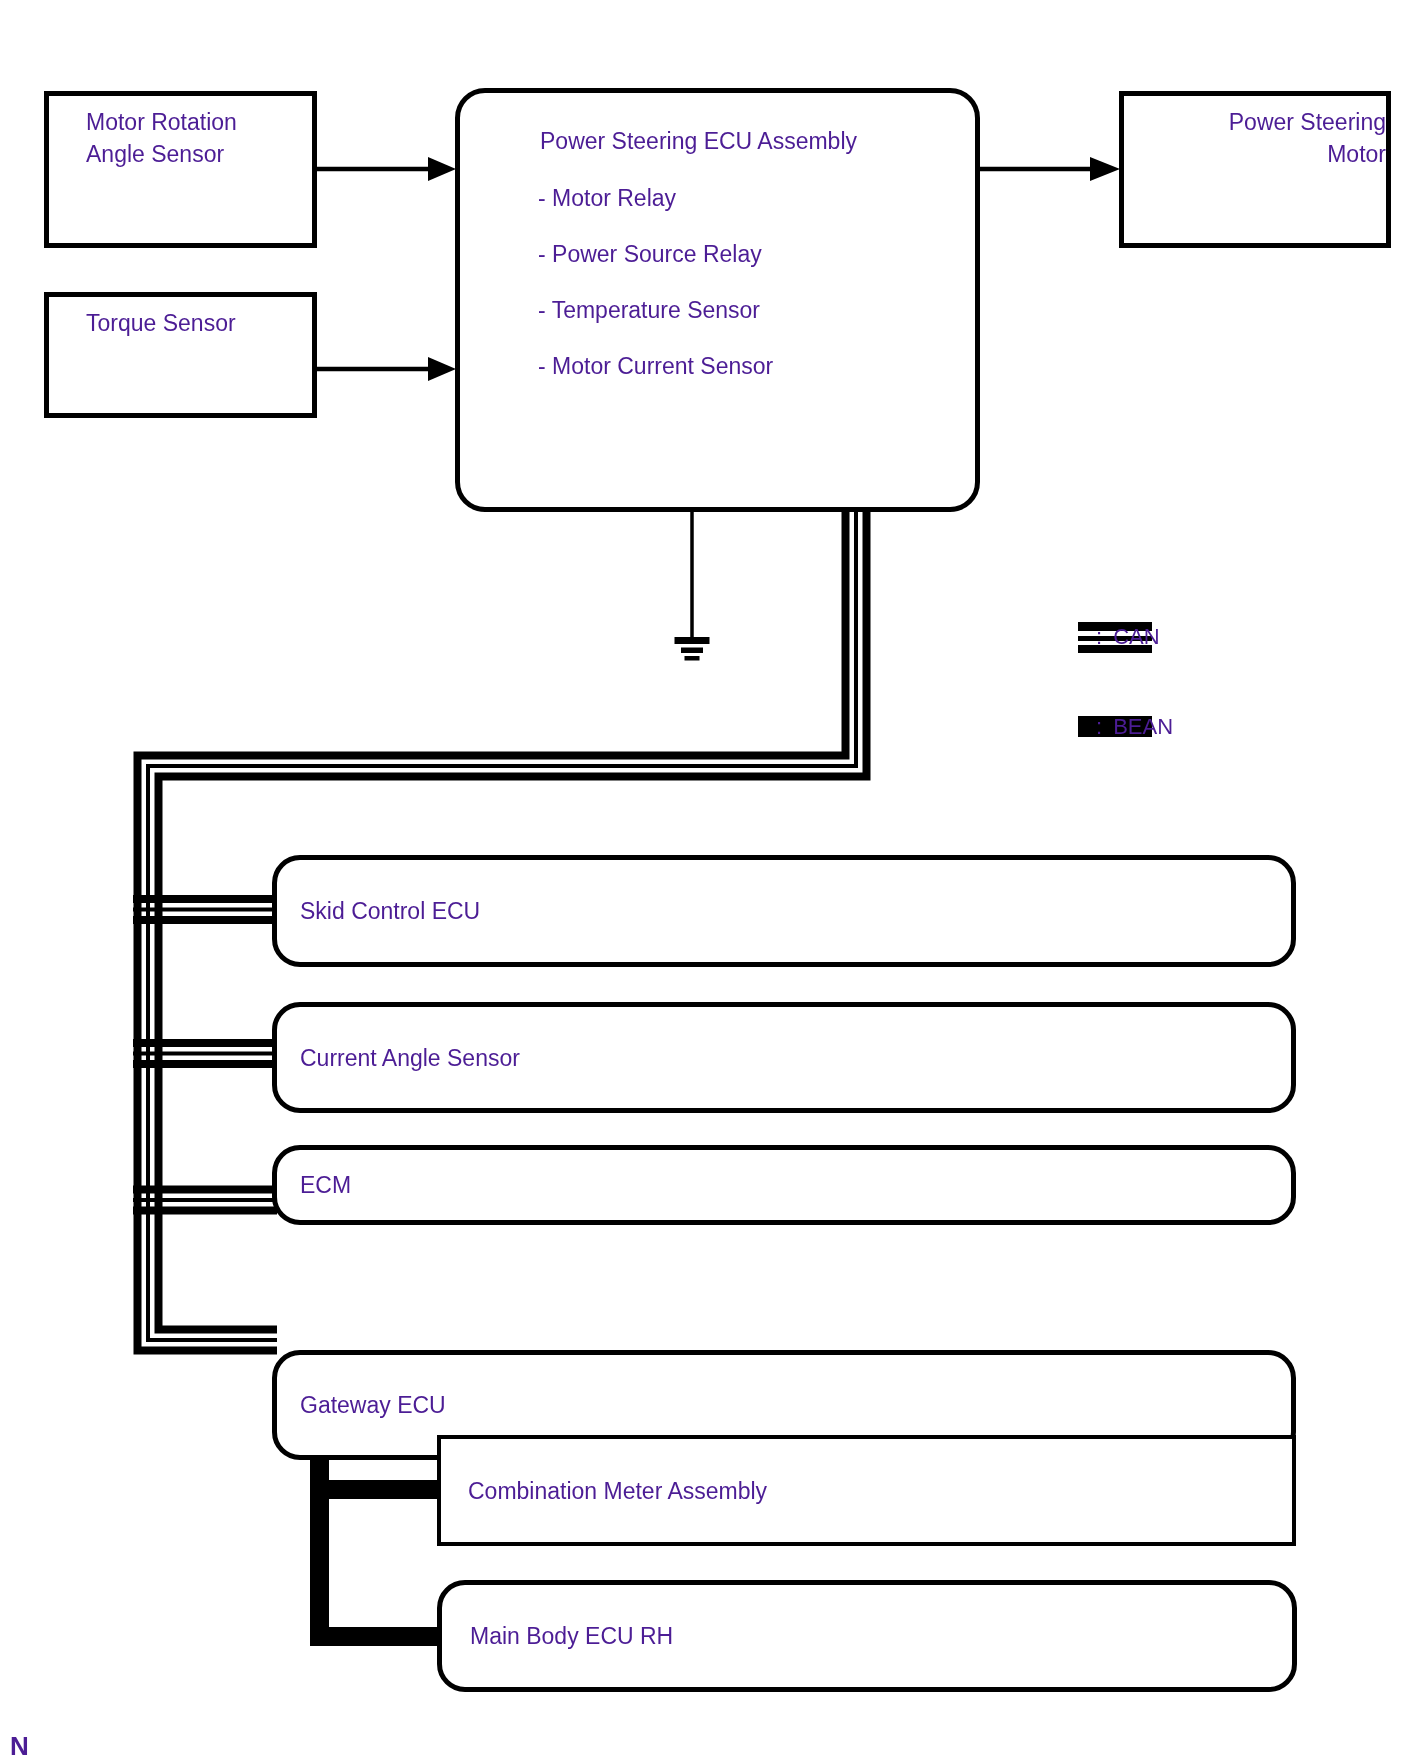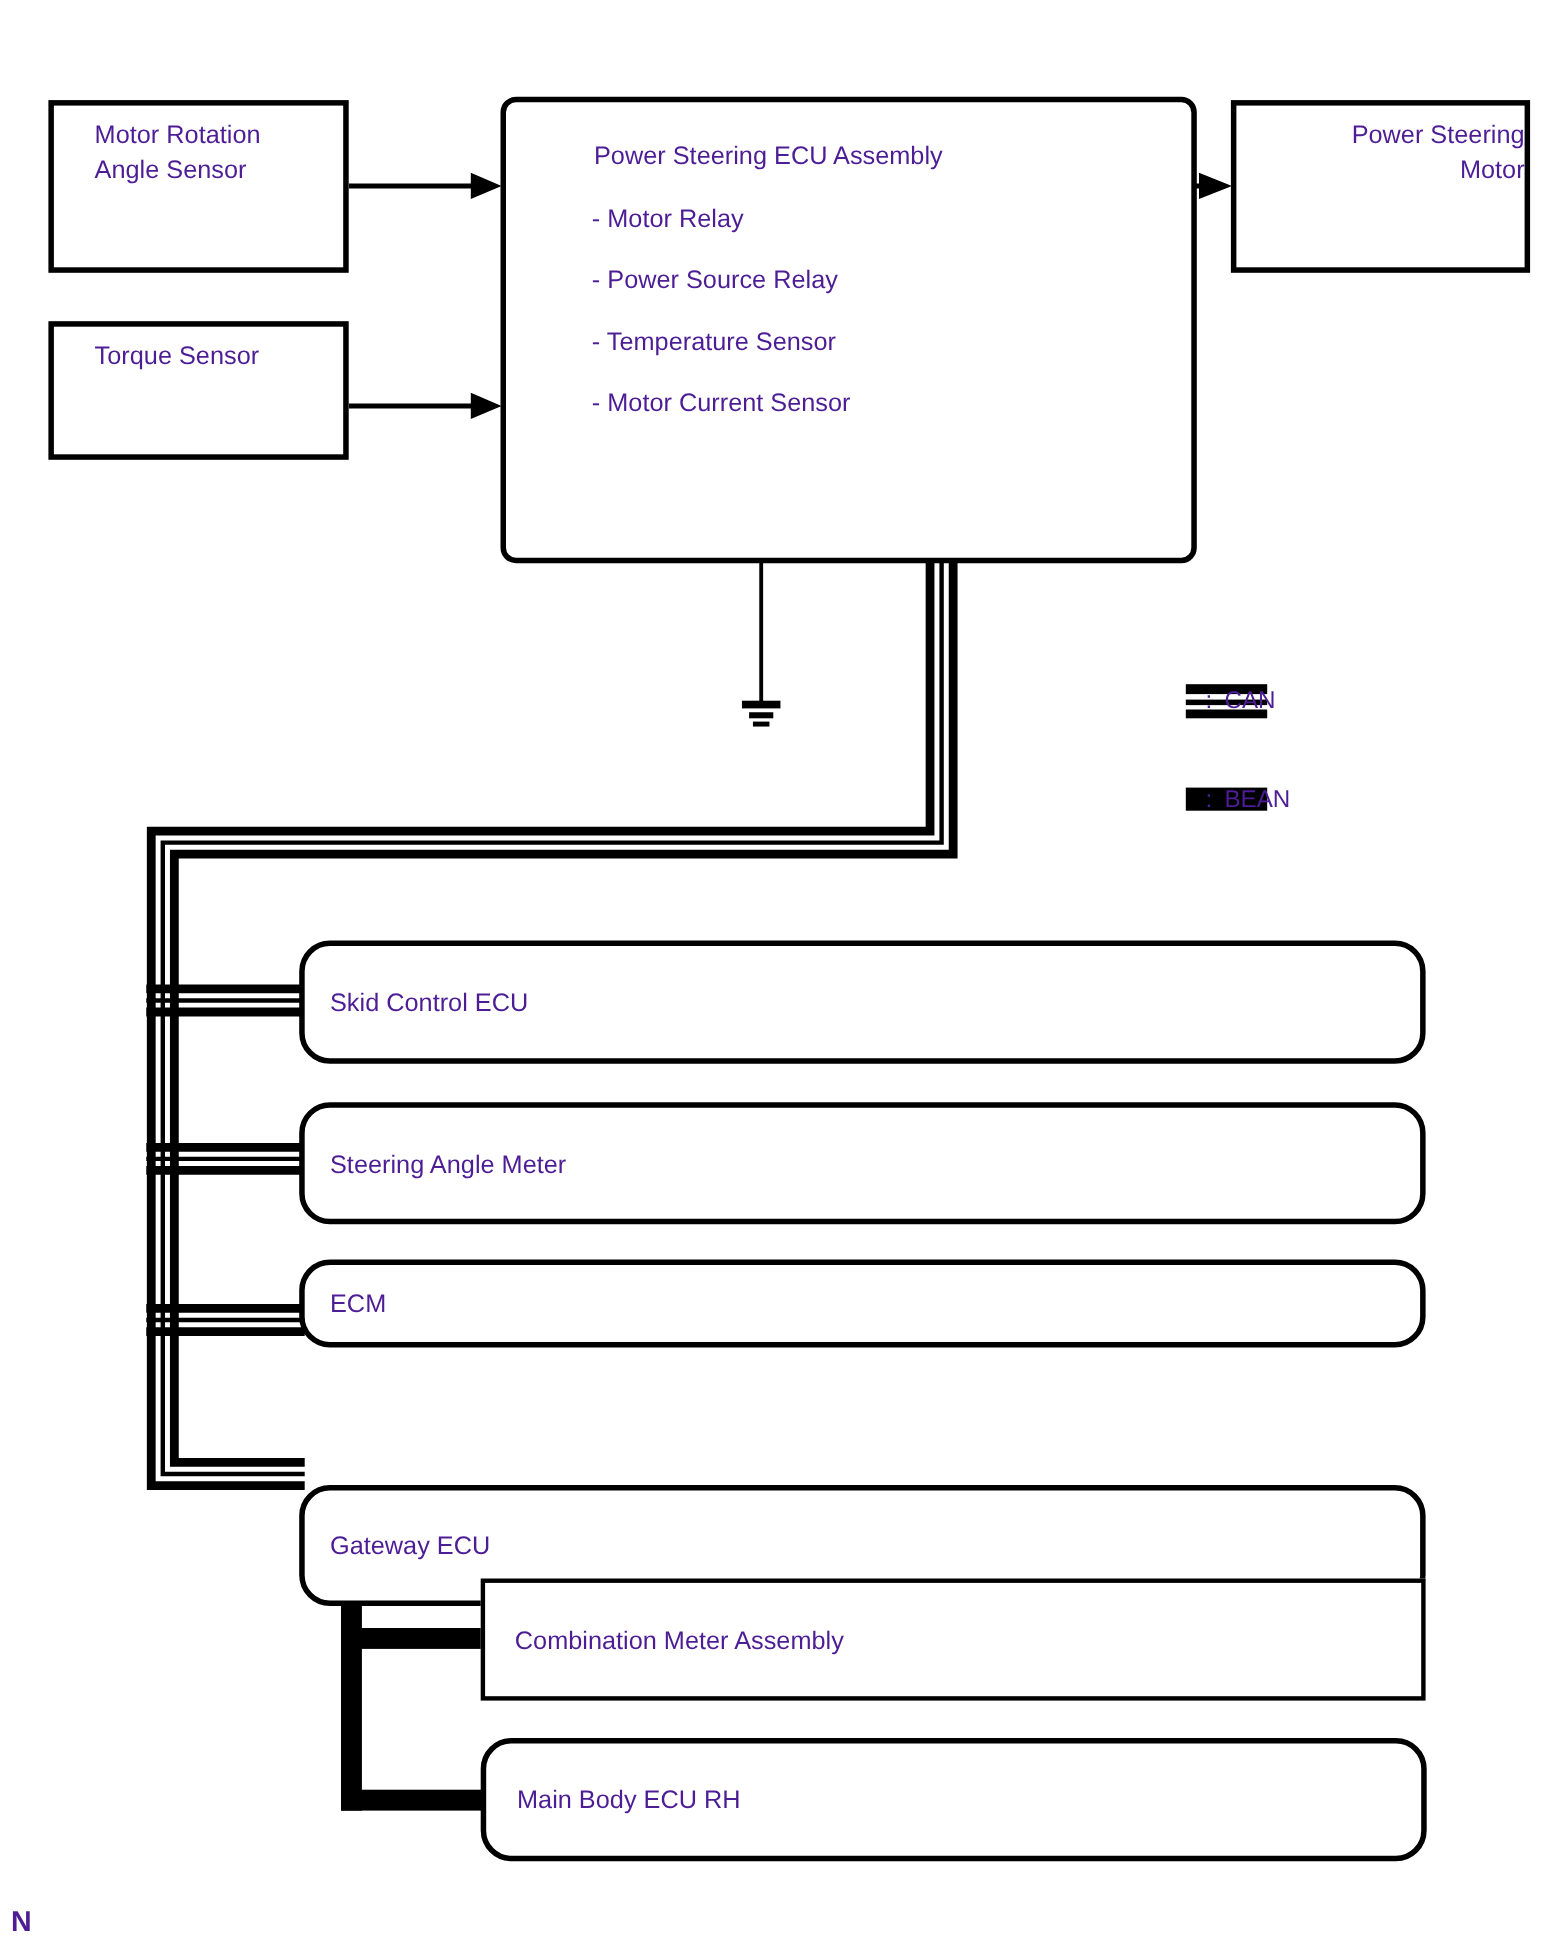--- a/index.html
+++ b/index.html
@@ -90,39 +90,39 @@
 
   <div class="box" style="left:44px;top:91px;width:273px;height:157px;padding:10px 0 0 37px;">
     <div>Motor Rotation</div>
     <div>Angle Sensor</div>
   </div>
 
   <div class="box" style="left:44px;top:292px;width:273px;height:126px;padding:10px 0 0 37px;">
     <div>Torque Sensor</div>
   </div>
 
-  <div class="box rounded" style="left:455px;top:88px;width:633px;height:424px;padding:0 0 0 78px;border-radius:14px;">
+  <div class="box rounded" style="left:455px;top:88px;width:525px;height:424px;padding:0 0 0 78px;">
     <div class="ecu-title">Power Steering ECU Assembly</div>
     <div class="ecu-item">- Motor Relay</div>
     <div class="ecu-item">- Power Source Relay</div>
     <div class="ecu-item">- Temperature Sensor</div>
     <div class="ecu-item">- Motor Current Sensor</div>
   </div>
 
   <div class="box" style="left:1119px;top:91px;width:272px;height:157px;padding:10px 0 0 22px;text-align:right;">
     <div>Power Steering</div>
     <div>Motor</div>
   </div>
 
   <div class="box rounded-sm vcenter" style="left:272px;top:855px;width:1024px;height:112px;padding-left:23px;">
     <span>Skid Control ECU</span>
   </div>
 
   <div class="box rounded-sm vcenter" style="left:272px;top:1002px;width:1024px;height:111px;padding-left:23px;">
-    <span>Steering Angle Meter</span>
+    <span>Current Angle Sensor</span>
   </div>
 
   <div class="box rounded-sm vcenter" style="left:272px;top:1145px;width:1024px;height:80px;padding-left:23px;">
     <span>ECM</span>
   </div>
 
   <div class="box rounded-sm vcenter" style="left:272px;top:1350px;width:1024px;height:110px;padding-left:23px;">
     <span>Gateway ECU</span>
   </div>
 

